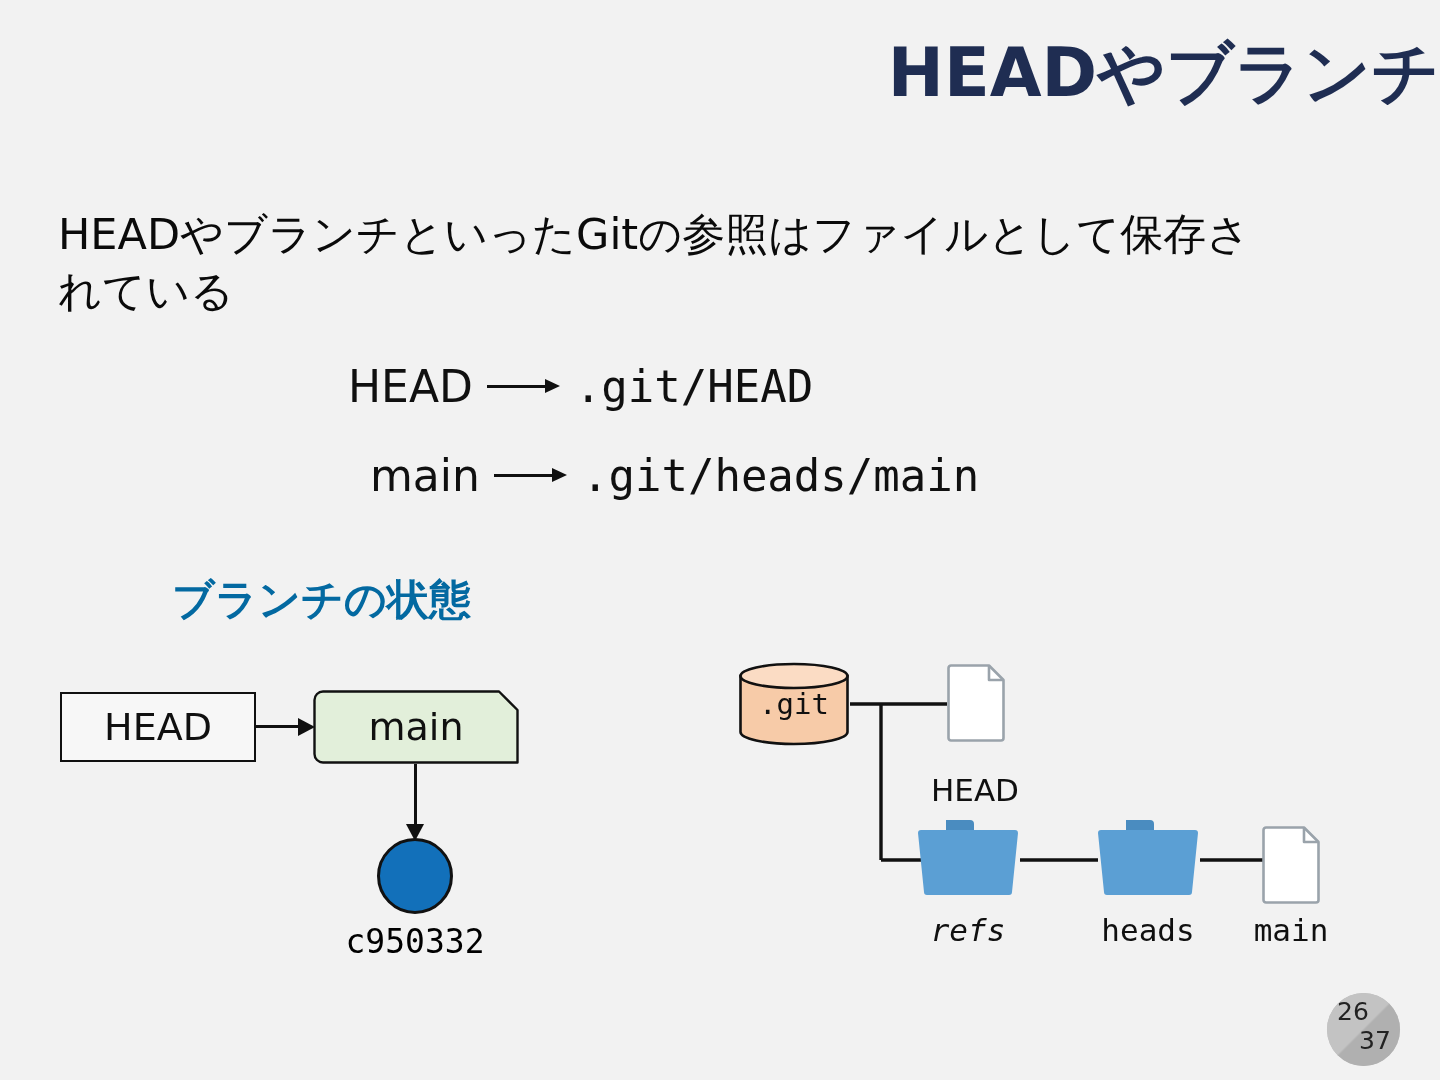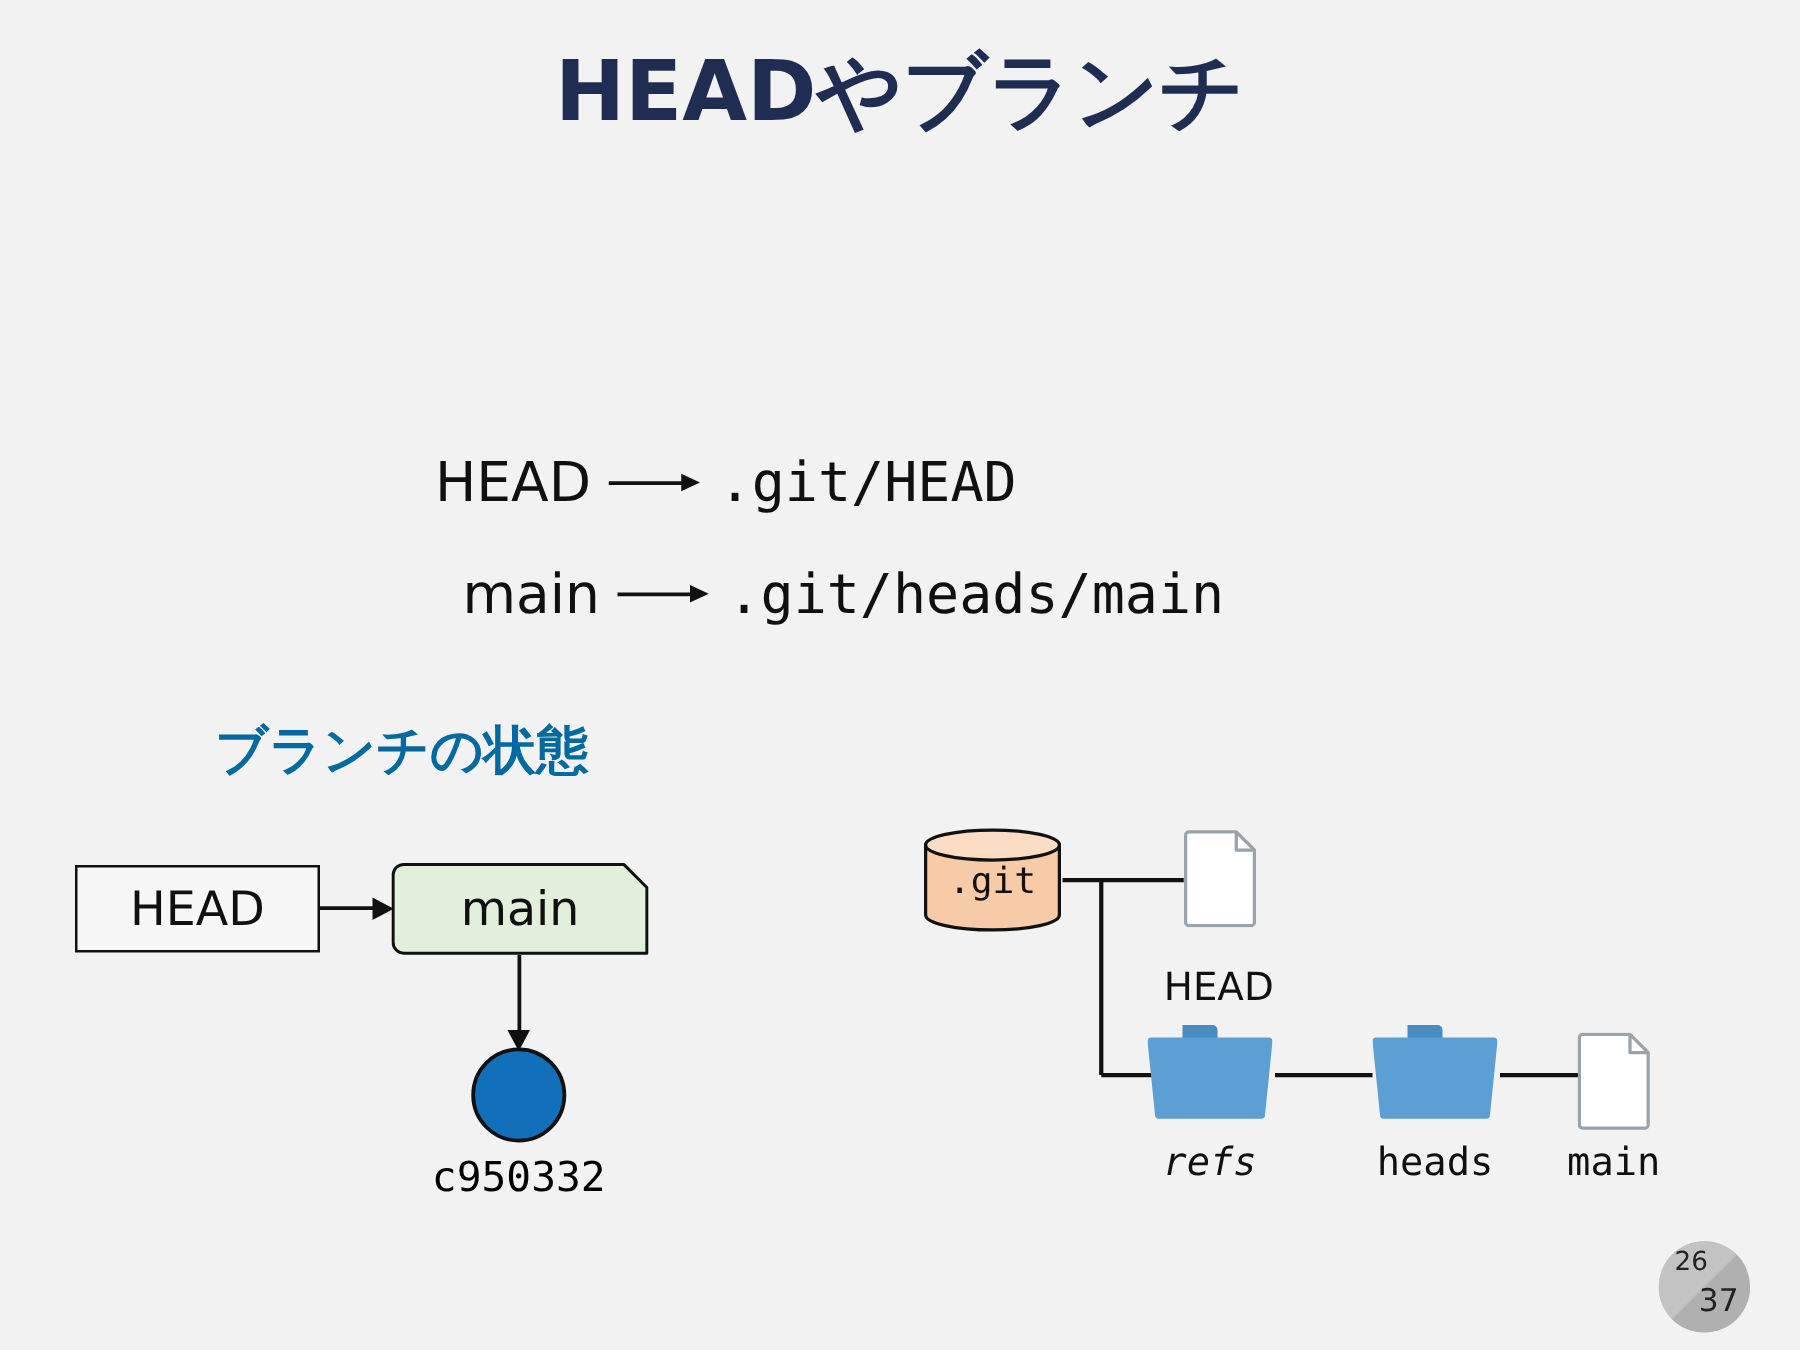--- a/index.html
+++ b/index.html
@@ -14,21 +14,21 @@
     background: #f2f2f2;
     overflow: hidden;
     font-family: "DejaVu Sans", "Liberation Sans", sans-serif;
   }
 
   
   #title {
     position: absolute;
     left: 0; top: 38px;
     width: 1440px;
-    text-align: center;
+    text-align: right;
     font-size: 67px;
     font-weight: bold;
     color: #1f2d52;
     letter-spacing: 0px;
     line-height: 1.05;
     white-space: nowrap;
   }
 
   
   #body-text {
@@ -247,36 +247,37 @@
   }
   #page-badge .shade {
     position: absolute;
     left: 0; top: 0; width: 73px; height: 73px;
     background: linear-gradient(135deg, #c3c3c3 0%, #c3c3c3 49%, #b0b0b0 51%, #b0b0b0 100%);
   }
   #page-badge .cur {
     position: absolute;
     left: 8px; top: 4px;
     width: 36px; text-align: center;
-    font-size: 21px; color: #222;
+    font-size: 25px; color: #222;
   }
   #page-badge .tot {
     position: absolute;
     left: 30px; top: 33px;
     width: 36px; text-align: center;
     font-size: 25px; color: #222;
   }
 </style>
 </head>
 <body>
 
 <div id="slide">
 
   <div id="title">HEADやブランチ</div>
 
+  <div id="body-text">HEADやブランチといったGitの参照はファイルとして保存されている</div>
 
   <div class="map-row" id="map-row-1">
     <span class="map-left">HEAD</span>
     <span class="map-arrow">
       <span class="shaft"></span>
         <span class="head"></span>
     </span>
     <span class="map-right">.git/HEAD</span>
   </div>
 

